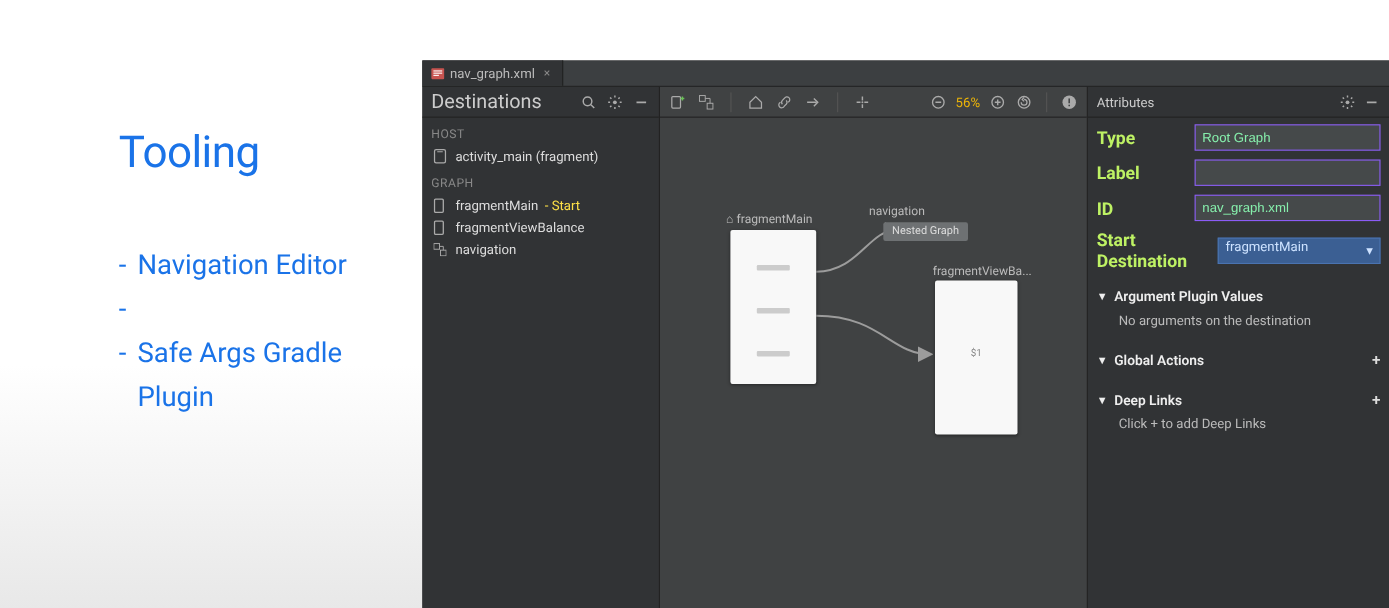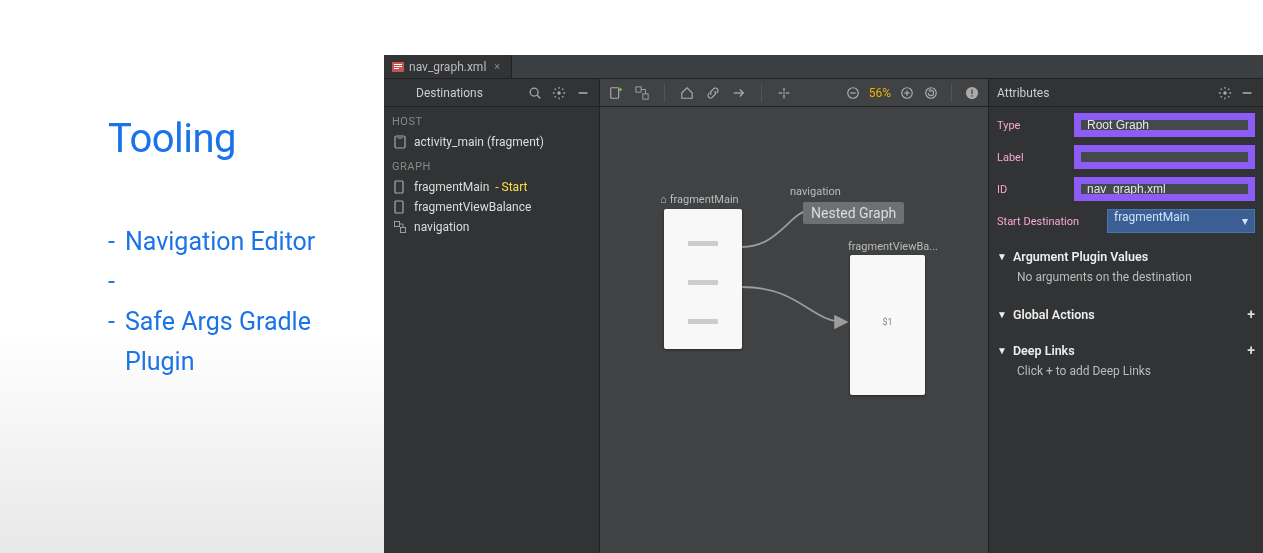--- a/index.html
+++ b/index.html
@@ -21,21 +21,21 @@
   .tab { display: flex; align-items: center; padding: 0 8px; background: #313335; border-right: 1px solid #222; gap: 5px; }
   .tab .xml-icon { width:12px; height:12px; display:inline-flex; align-items:center; justify-content:center; }
   .tab-close { color:#888; font-size:11px; padding:0 3px; cursor:pointer; }
 
   
   .panels { flex: 1; display: flex; min-height: 0; }
 
   
   .left-panel { width: 216px; background: #313335; display:flex; flex-direction:column; border-right:1px solid #222; }
   .lp-header { height: 28px; display:flex; align-items:center; padding:0 8px; border-bottom:1px solid #222; }
-  .lp-title { flex:1; font-size:12px; color:#ccc;margin-left:24px; }
+  .lp-title { flex:1; font-size:18px; color:#ccc; }
   .lp-icons { display:flex; gap:8px; align-items:center; }
   .ico { color:#aaa; cursor:pointer; display:inline-flex; align-items:center; justify-content:center; width:16px; height:16px; }
   .ico svg { width:14px; height:14px; }
   .section-hdr { padding: 8px 8px 4px 8px; font-size:11px; color:#888; letter-spacing:0.5px; }
   .tree-item { display:flex; align-items:center; gap:6px; padding:3px 8px 3px 10px; color:#ddd; cursor:pointer; }
   .tree-item .sufx { color:#fde047; }
   .glyph { width:14px; color:#999; font-size:11px; text-align:center; }
 
   
   .center-panel { flex:1; background:#404243; position:relative; border-right:1px solid #222; }
@@ -46,30 +46,30 @@
   .zoom-txt { color:#eab308; font-size:12px; }
 
   .canvas { position:absolute; left:0; right:0; top:28px; bottom:0; }
   .node-label { position:absolute; font-size:11px; color:#bbb; }
   .home-ico { display:inline-block; margin-right:3px; color:#bbb; }
   .frag-card { position:absolute; background:#f8f8f8; border-radius:2px; box-shadow:0 1px 3px rgba(0,0,0,0.4); }
   .frag-a { left:64px; top:102px; width:78px; height:140px; }
   .frag-a .bar { height:5px; width:30px; background:#ccc; margin: 4px auto; border-radius:1px; }
   .frag-b { left:250px; top:148px; width:75px; height:140px; }
   .frag-b .cent { position:absolute; top:62px; left:0; right:0; text-align:center; font-size:9px; color:#888; }
-  .nested-chip { position:absolute; left:203px; top:95px; background:#6e7173; color:#dcdcdc; font-size:14px; padding:3px 8px; border-radius:2px; }
+  .nested-chip { position:absolute; left:203px; top:95px; background:#6e7173; color:#dcdcdc; font-size:10px; padding:3px 8px; border-radius:2px; }
 
   
   .right-panel { width:274px; background:#313335; display:flex; flex-direction:column; }
   .rp-header { height:28px; display:flex; align-items:center; padding:0 8px; border-bottom:1px solid #222; }
   .rp-title { flex:1; color:#ccc; }
   .attr-body { padding:6px 8px; display:flex; flex-direction:column; gap:8px; }
   .attr-row { display:flex; align-items:center; gap:6px; }
-  .attr-label { width:104px; font-size:11px; color:#f9a8d4; }
-  .attr-input { flex:1; height:24px; background:#45494a; border:7px solid #8b5cf6; color:#e5e5e5; padding:0 6px; font-size:12px; }
+  .attr-label { width:104px; font-size:16px; color:#bef264;font-weight:bold; }
+  .attr-input { flex:1; height:24px; background:#45494a; border:1px solid #8b5cf6; color:#86efac; padding:0 6px; font-size:12px; }
   .attr-select { background:#3b5f93; color:#cde2ff; border:1px solid #4a73b0; position:relative; }
   .attr-select .chev { position:absolute; right:6px; top:4px; color:#cde2ff; }
 
   .collapsible { margin-top:4px; }
   .coll-head { display:flex; align-items:center; gap:6px; font-size:12.5px; font-weight:600; color:#eee; padding:4px 0; cursor:pointer; }
   .coll-head .tri { font-size:10px; }
   .coll-head .plus { margin-left:auto; font-size:14px; color:#ddd; }
   .coll-body { padding:2px 0 6px 20px; font-size:12px; color:#bbb; }
 
   

